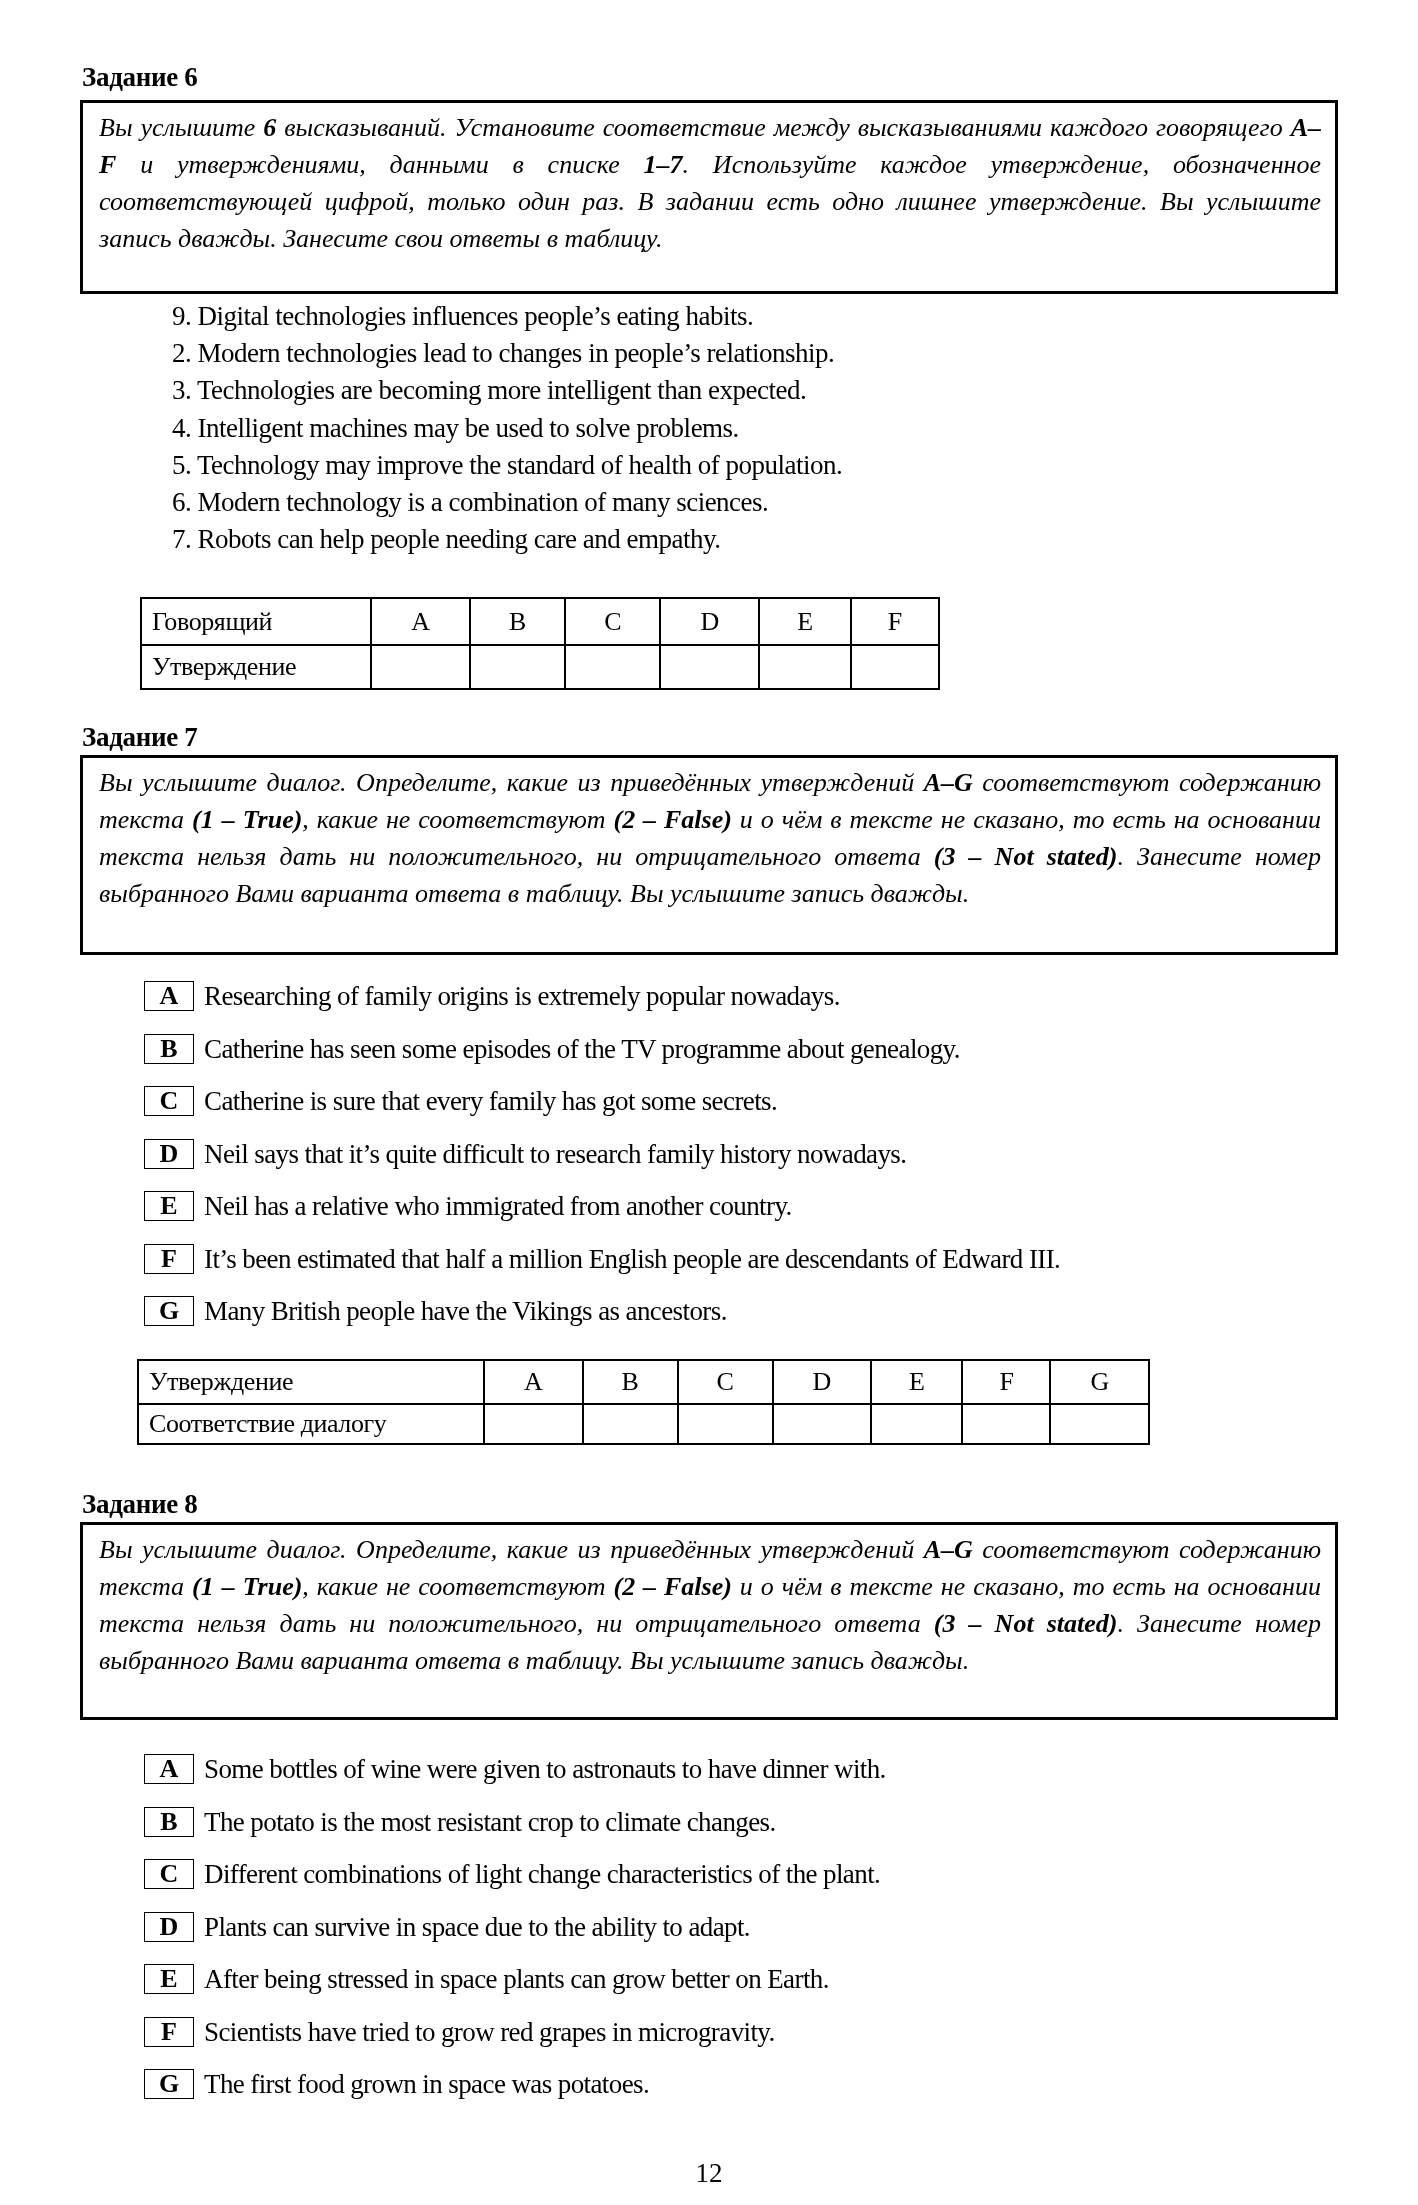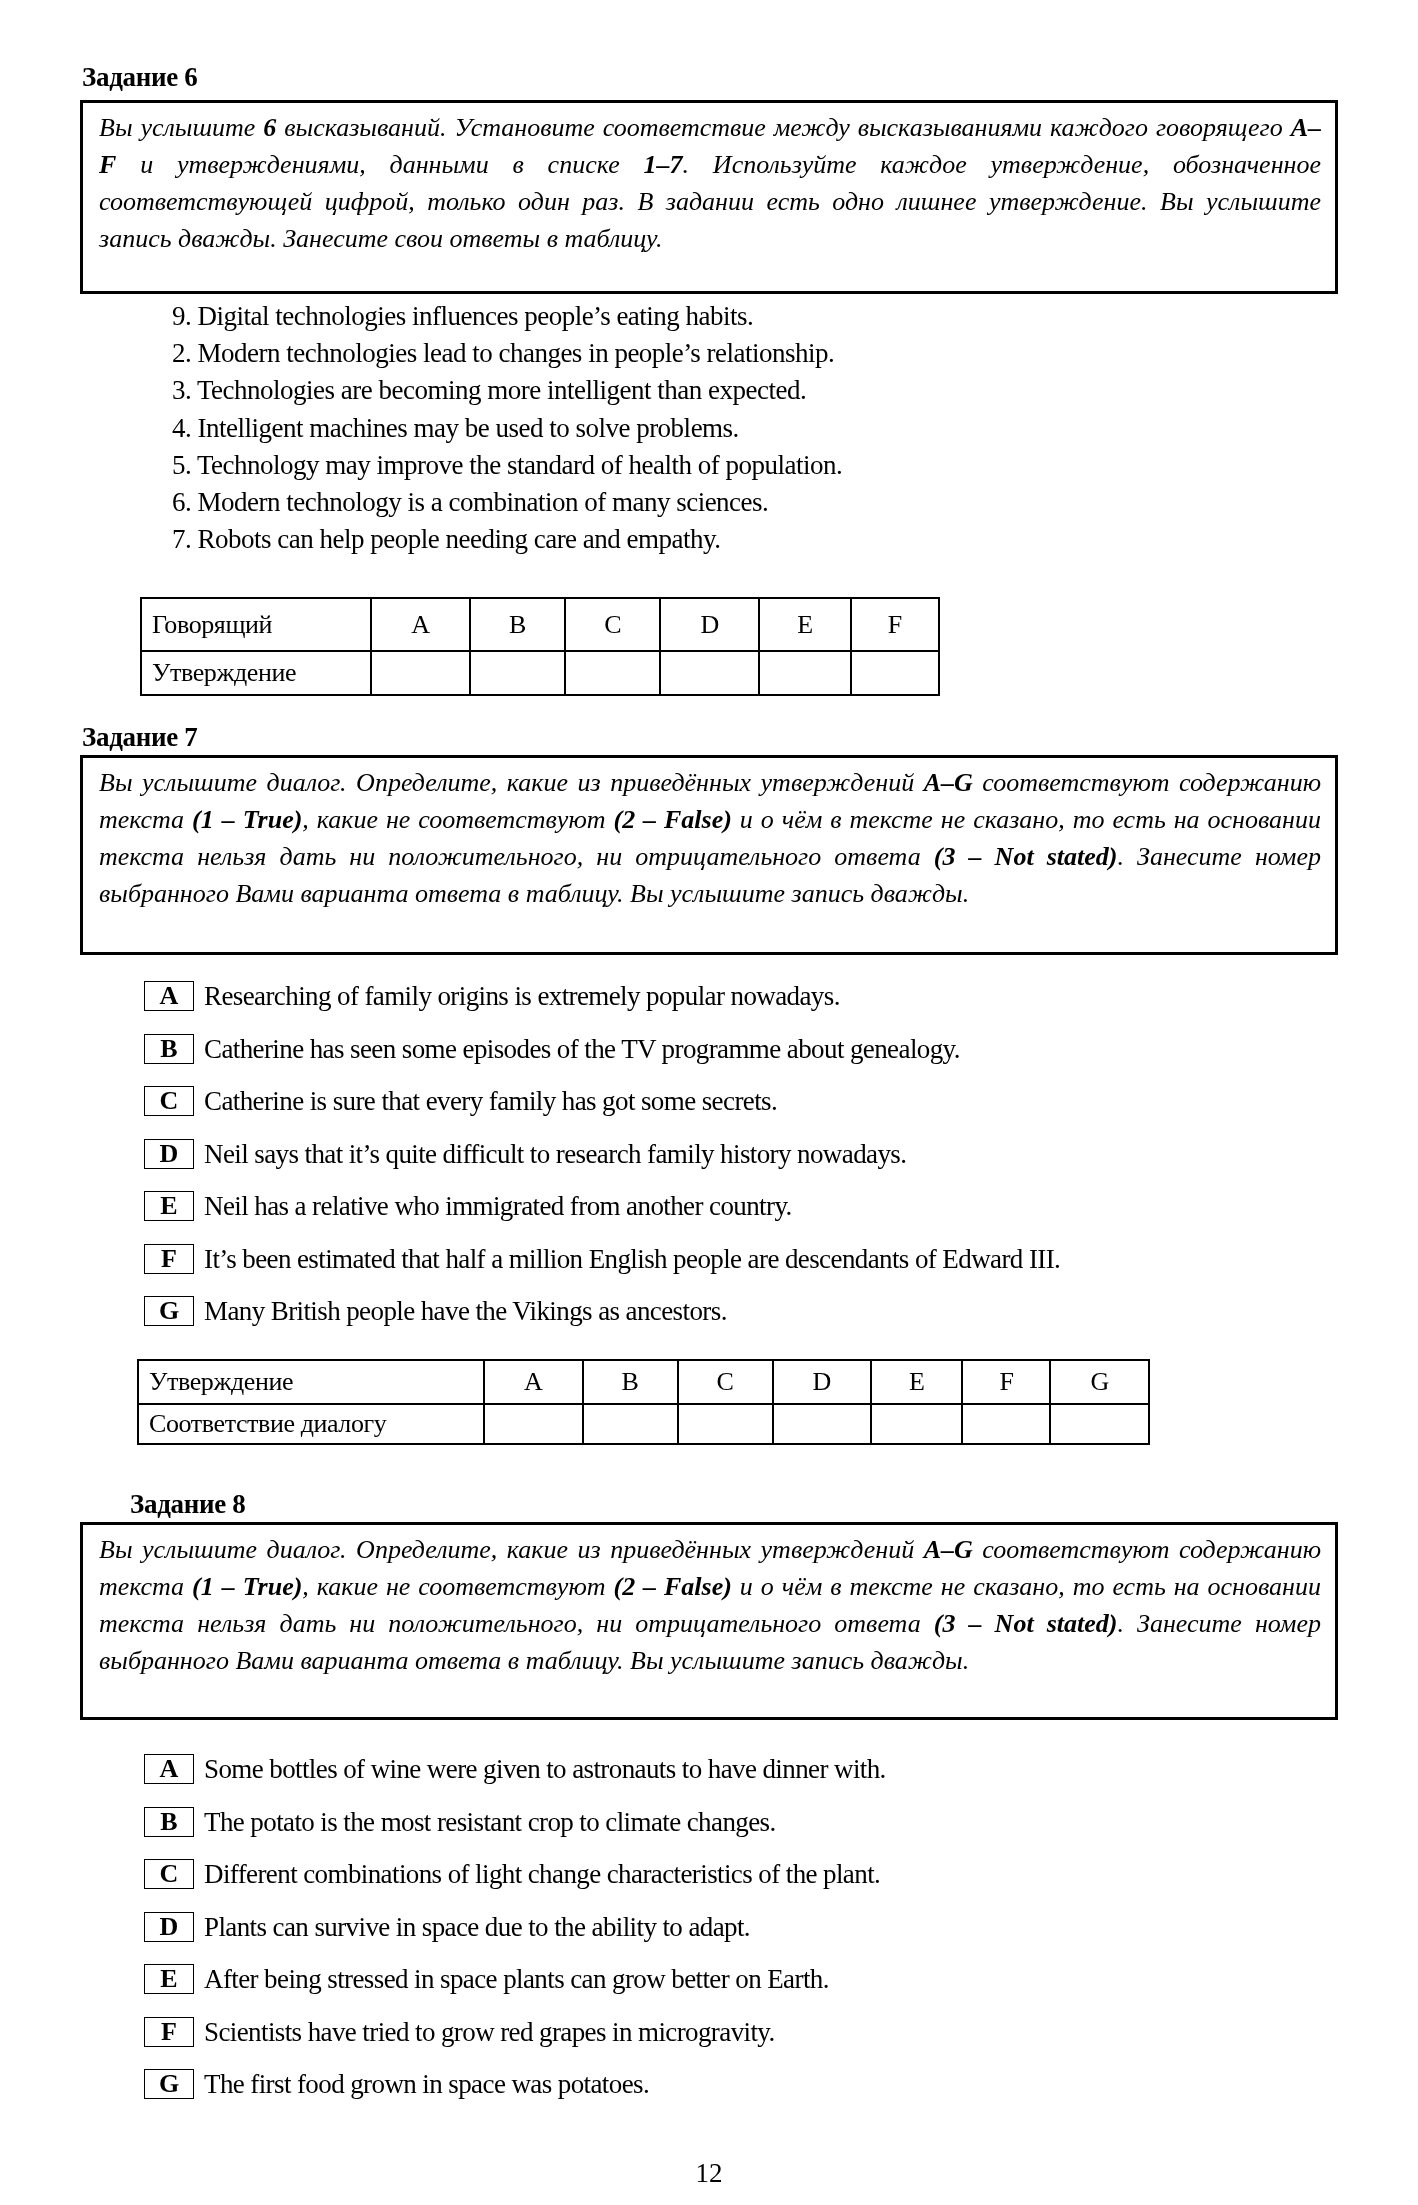--- a/index.html
+++ b/index.html
@@ -71,21 +71,21 @@
   <li>2. Modern technologies lead to changes in people’s relationship.</li>
   <li>3. Technologies are becoming more intelligent than expected.</li>
   <li>4. Intelligent machines may be used to solve problems.</li>
   <li>5. Technology may improve the standard of health of population.</li>
   <li>6. Modern technology is a combination of many sciences.</li>
   <li>7. Robots can help people needing care and empathy.</li>
 </ul>
 
 <table class="answer" style="left:140px; top:597px; width:800px;">
   <tbody>
-      <tr style="height:53px;">
+      <tr style="height:47px;">
     <td style="width:230px;">Говорящий</td>
     <td class="letter">A</td>
     <td class="letter">B</td>
     <td class="letter">C</td>
     <td class="letter">D</td>
     <td class="letter">E</td>
     <td class="letter">F</td>
   </tr>
   <tr style="height:44px;">
     <td>Утверждение</td>
@@ -154,21 +154,21 @@
     <td class="letter"></td>
     <td class="letter"></td>
     <td class="letter"></td>
     <td class="letter"></td>
     <td class="letter"></td>
     <td class="letter"></td>
   </tr>
 </tbody>
   </table>
 
-<div class="heading" style="top:1489px;margin-left:48px;">Задание 8</div>
+<div class="heading" style="top:1489px;">Задание 8</div>
 
 <div class="instr-box" style="top:1522px; height:198px;">
   <span><span>Вы услышите диалог. Определите, какие из приведённых утверждений </span><b>A–G</b><span> соответствуют содержанию текста </span><b>(1 – True)</b><span>, какие не соответствуют </span><b>(2 – False)</b><span> и о чём в тексте не сказано, то есть на основании текста нельзя дать ни положительного, ни отрицательного ответа </span><b>(3 – Not stated)</b><span>. Занесите номер выбранного Вами варианта ответа в таблицу. Вы услышите запись дважды.</span></span>
 </div>
 
 <div class="opt-list" style="top:1753px;">
   <div class="opt-row" style="top:0px;">
     <span class="opt-letter">A</span>
     <span class="opt-text">Some bottles of wine were given to astronauts to have dinner with.</span>
   </div>

